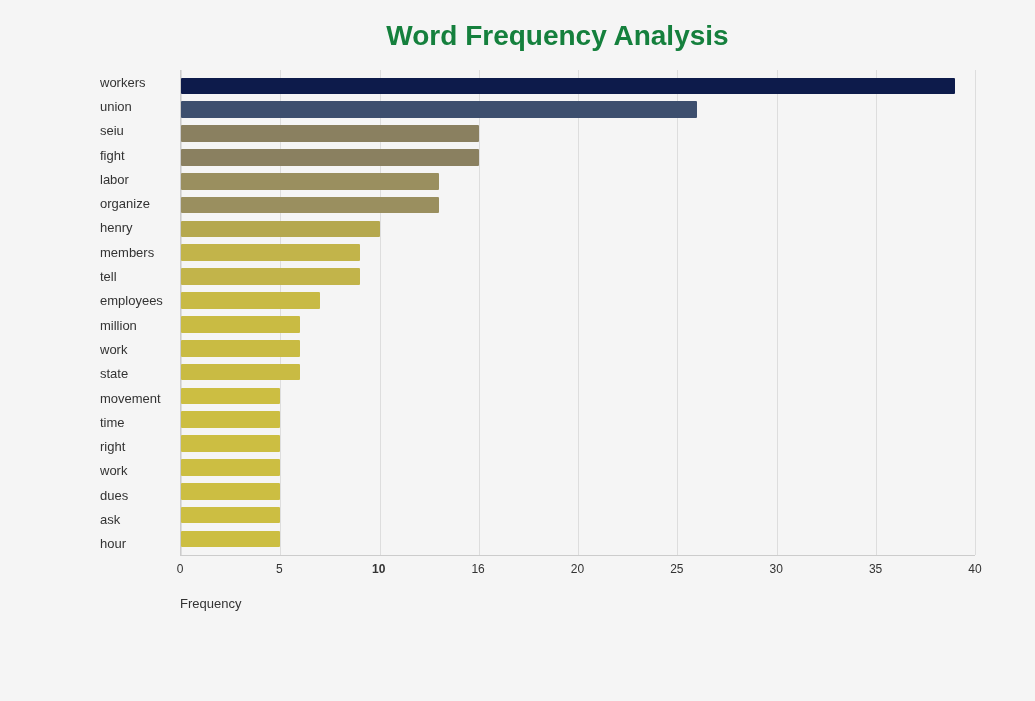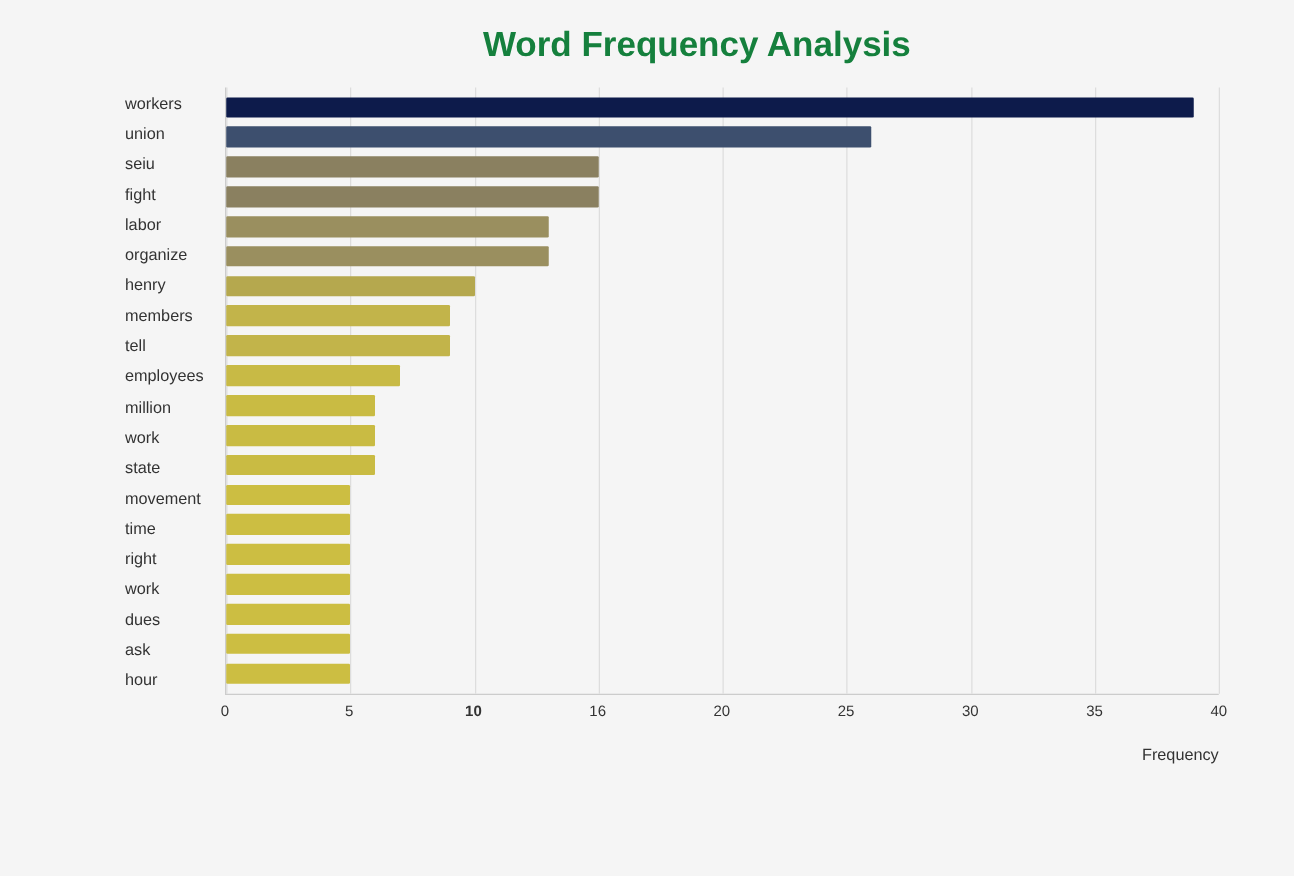--- a/index.html
+++ b/index.html
@@ -100,21 +100,21 @@
       width: 100%;
       height: 30px;
     }
     .x-tick {
       position: absolute;
       font-size: 12px;
       color: #333;
       transform: translateX(-50%);
     }
     .x-axis-label {
-      text-align: right;
+      text-align: left;
       font-size: 13px;
       color: #333;
       margin-top: 4px;
       padding-left: 80px;
     }
   </style>
 </head>
 <body>
 
 <div class="chart-container">

